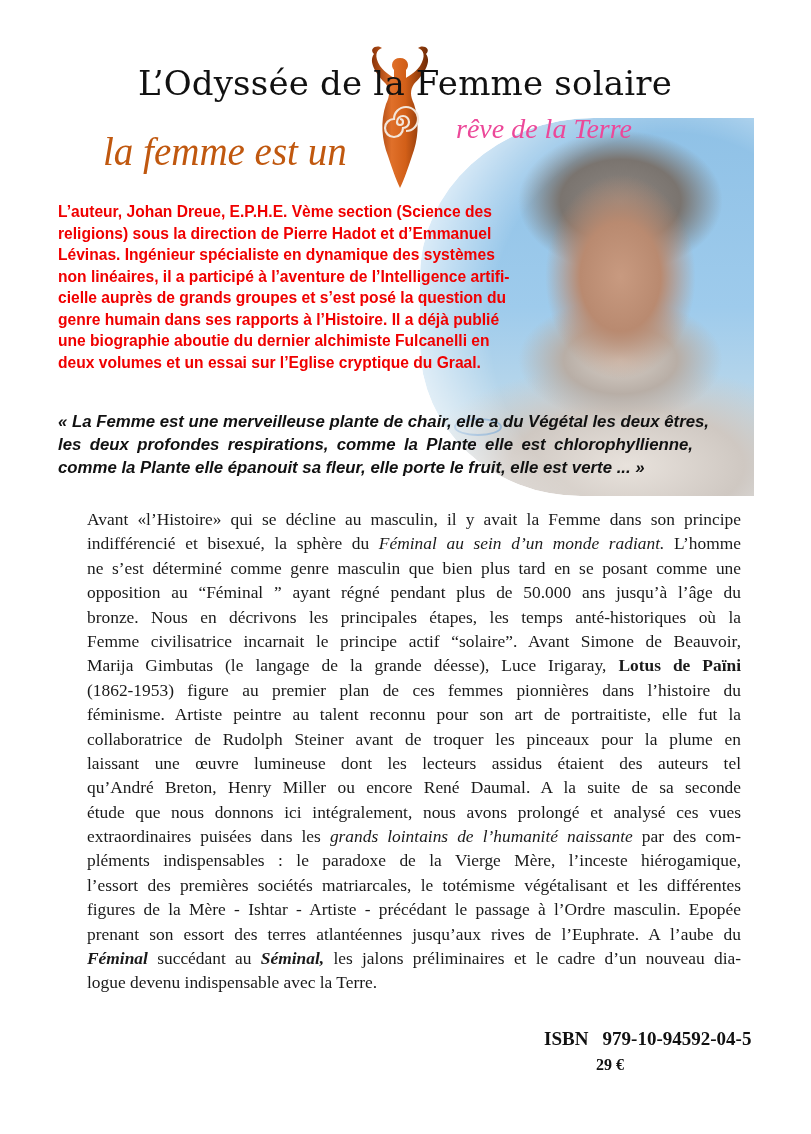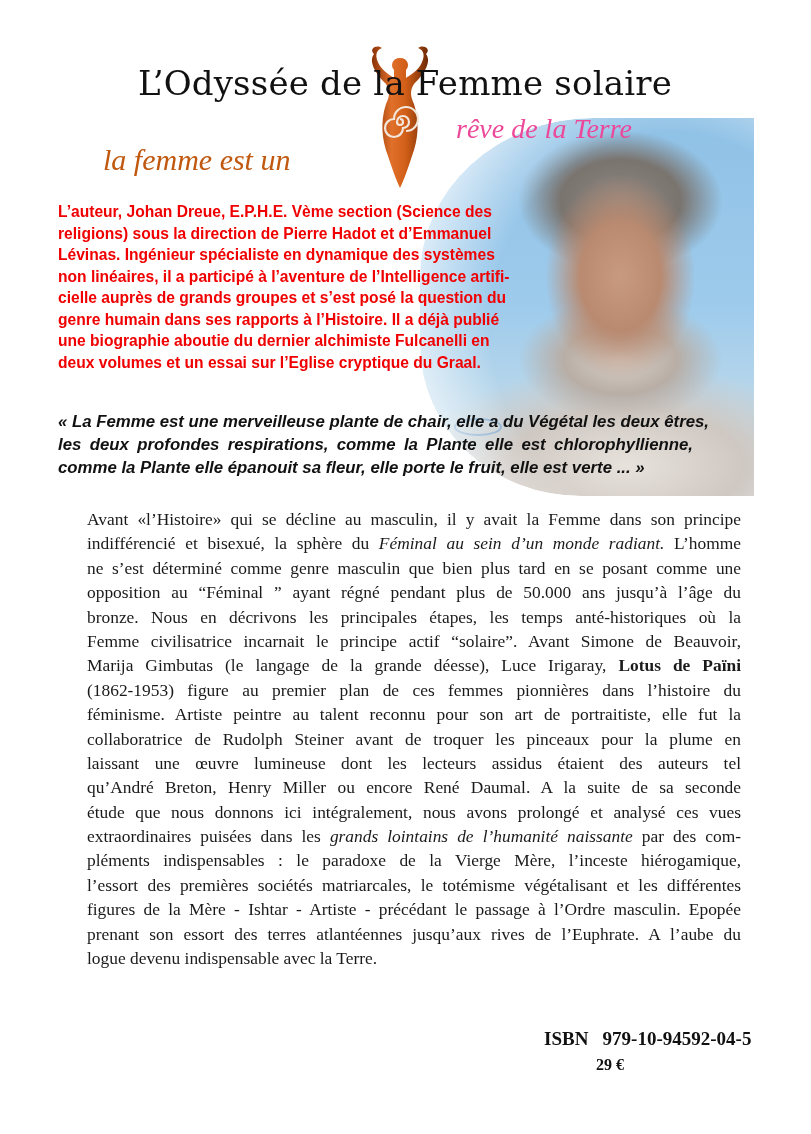--- a/index.html
+++ b/index.html
@@ -29,22 +29,22 @@
     position: absolute; left: 138px; top: 63px; width: 540px;
     font-family: "DejaVu Serif", "Liberation Serif", serif; font-size: 34px; color: #111;
     letter-spacing: 0.2px; white-space: nowrap; z-index: 3;
   }
   .tag-right {
     position: absolute; left: 456px; top: 113px;
     font-family: "Liberation Serif", serif; font-style: italic; font-size: 28px; color: #ec4899;
     z-index: 3; white-space: nowrap;
   }
   .tag-left {
-    position: absolute; left: 103px; top: 143px;
-    font-family: "Liberation Serif", serif; font-style: italic; font-size: 30px; color: #c0580f;
+    position: absolute; left: 103px; top: 129px;
+    font-family: "Liberation Serif", serif; font-style: italic; font-size: 39px; color: #c0580f;
     z-index: 3; white-space: nowrap;
   }
 
   
   .goddess { position: absolute; left: 360px; top: 44px; width: 80px; height: 146px; z-index: 2; }
 
   
   .bio {
     position: absolute; left: 58px; top: 201px; width: 360px;
     font-family: "Liberation Sans", sans-serif; font-weight: bold; font-size: 15.6px;
@@ -138,18 +138,19 @@
     <span class="line"><span>féminisme. Artiste peintre au talent reconnu pour son art de portraitiste, elle fut la</span></span>
     <span class="line"><span>collaboratrice de Rudolph Steiner avant de troquer les pinceaux pour la plume en</span></span>
     <span class="line"><span>laissant une œuvre lumineuse dont les lecteurs assidus étaient des auteurs tel</span></span>
     <span class="line"><span>qu’André Breton, Henry Miller ou encore René Daumal. A la suite de sa seconde</span></span>
     <span class="line"><span>étude que nous donnons ici intégralement, nous avons prolongé et analysé ces vues</span></span>
     <span class="line"><span>extraordinaires puisées dans les </span><i>grands lointains de l’humanité naissante</i><span> par des com-</span></span>
     <span class="line"><span>pléments indispensables : le paradoxe de la Vierge Mère, l’inceste hiérogamique,</span></span>
     <span class="line"><span>l’essort des premières sociétés matriarcales, le totémisme végétalisant et les différentes</span></span>
     <span class="line"><span>figures de la Mère - Ishtar - Artiste - précédant le passage à l’Ordre masculin. Epopée</span></span>
     <span class="line"><span>prenant son essort des  terres atlantéennes jusqu’aux rives de l’Euphrate. A l’aube du</span></span>
+    <span class="line"><b><i>Féminal</i></b><span> succédant au </span><b><i>Séminal,</i></b><span> les jalons préliminaires et le cadre d’un nouveau dia-</span></span>
     <span class="line last"><span>logue devenu indispensable avec la Terre.</span></span>
   </div>
 
   <div class="isbn"><span>ISBN</span>   <span>979-10-94592-04-5</span></div>
   <div class="price">29 €</div>
 </div>
 
 </body></html>

